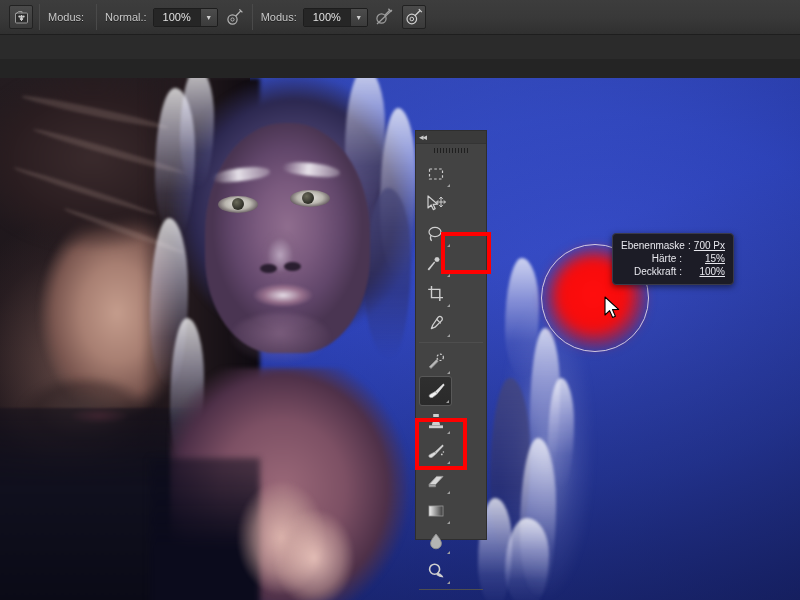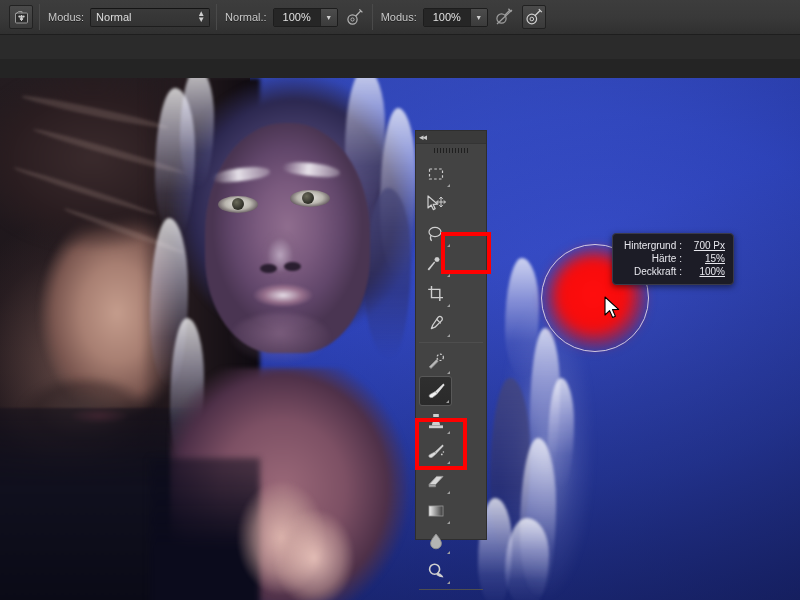--- a/index.html
+++ b/index.html
@@ -340,24 +340,20 @@
         <path d="M1.5 4.5 L4.5 1.5 L8 1.5 L8 3.2" fill="none" stroke="#9a9a9a" stroke-width="1"></path>
         <path d="M7.5 5 q-2 2 -1 5 M7.5 5 q2 2 1 5 M7.5 5 v6" stroke="#cfcfcf" stroke-width="1" fill="none"></path>
         <circle cx="5.3" cy="6.6" r="1" fill="#cfcfcf"></circle>
         <circle cx="9.7" cy="6.6" r="1" fill="#cfcfcf"></circle>
       </svg>
     </div>
 
     <div class="ob-sep"></div>
 
     <span class="ob-label">Modus:</span>
-    <div class="ob-select">
-      <span class="val">Normal</span>
-      <span class="spin">▲<br>▼</span>
-    </div>
 
     <div class="ob-sep"></div>
 
     <span class="ob-label">Normal.:</span>
     <div class="ob-num">
       <div class="field">100%</div>
       <div class="arrow">▼</div>
     </div>
     <div class="ob-icon">
       <svg width="18" height="18" viewBox="0 0 18 18">
@@ -457,21 +453,21 @@
       <div class="brush-ring"></div>
 
       <div class="mouse-cursor">
         <svg width="17" height="24" viewBox="0 0 17 24">
           <path d="M1 1 L1 19 L5.6 14.6 L8.6 21.4 L11.4 20.2 L8.5 13.6 L14.6 13.4 Z" fill="#ffffff" stroke="#000000" stroke-width="1.1" stroke-linejoin="round"></path>
         </svg>
       </div>
 
       <div class="tooltip">
         <div class="tt-row">
-          <span class="tt-key">Hintergrund</span>
+          <span class="tt-key">Ebenenmaske</span>
           <span class="tt-colon">:</span>
           <span class="tt-val">700 Px</span>
         </div>
         <div class="tt-row">
           <span class="tt-key">Härte</span>
           <span class="tt-colon">:</span>
           <span class="tt-val">15%</span>
         </div>
         <div class="tt-row">
           <span class="tt-key">Deckkraft</span>

